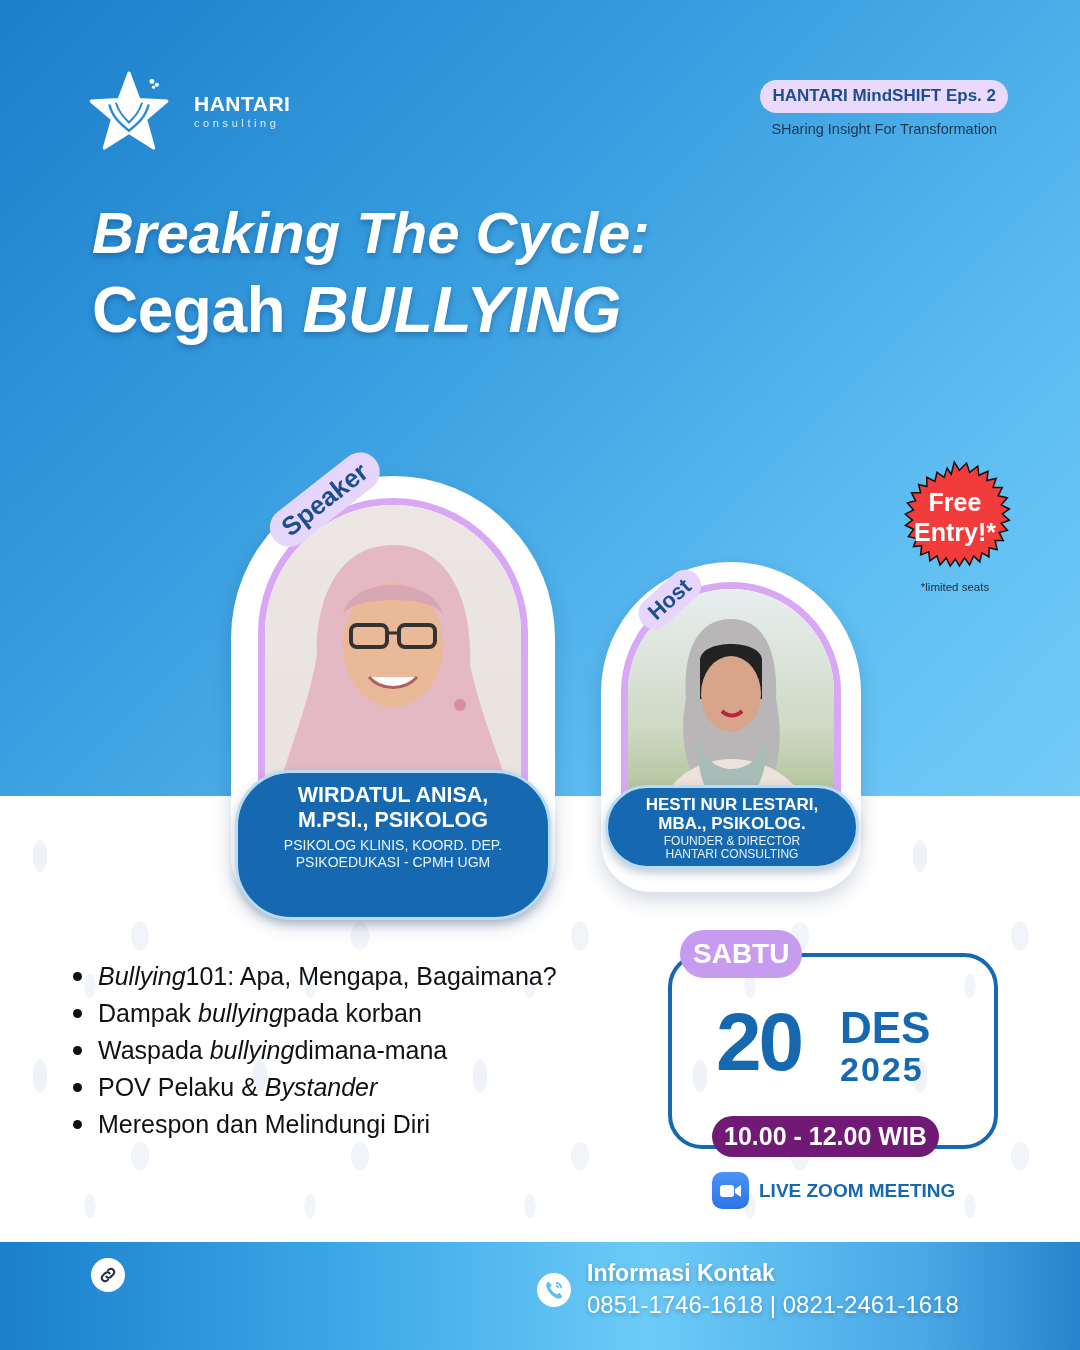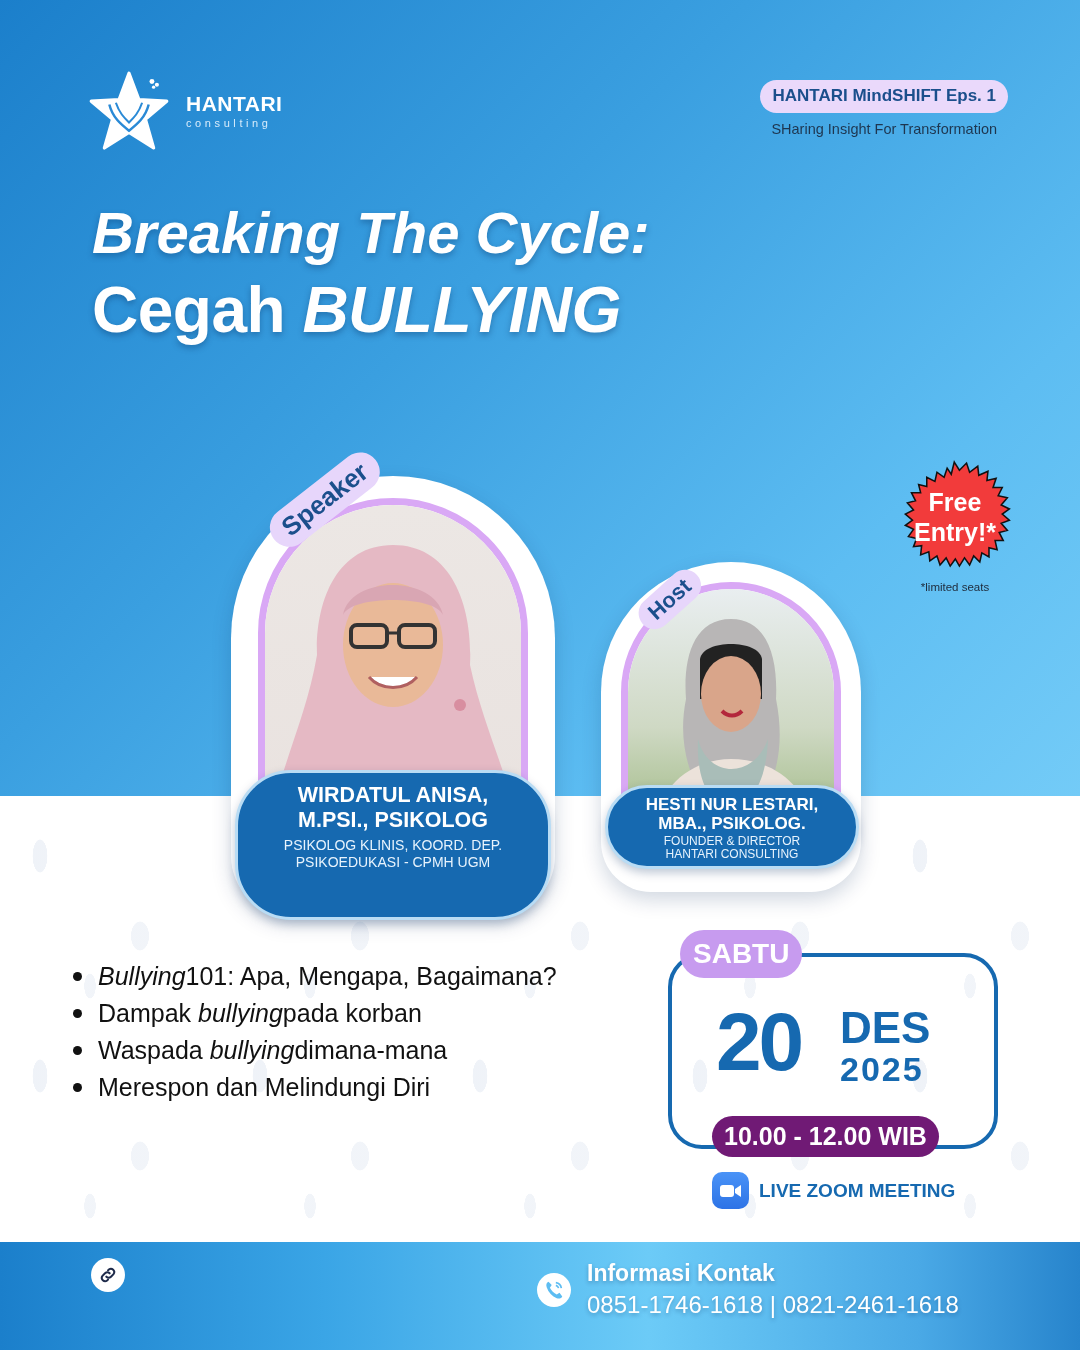--- a/index.html
+++ b/index.html
@@ -16,21 +16,21 @@
     .bottom-bg {
       position: absolute; left: 0; top: 796px; width: 1080px; height: 446px;
       background-color: #ffffff;
       background-image:
         radial-gradient(ellipse 18px 40px at 40px 60px, rgba(210,220,235,0.35) 40%, transparent 42%),
         radial-gradient(ellipse 22px 35px at 140px 140px, rgba(210,220,235,0.3) 40%, transparent 42%),
         radial-gradient(ellipse 14px 30px at 90px 190px, rgba(210,220,235,0.3) 40%, transparent 42%);
       background-size: 220px 220px;
     }
     
-    .logo { position: absolute; left: 88px; top: 70px; display: flex; align-items: center; gap: 16px; }
+    .logo { position: absolute; left: 88px; top: 70px; display: flex; align-items: center; gap: 24px; }
     .logo-mark { width: 82px; height: 82px; }
     .logo-text { display: flex; flex-direction: column; }
     .logo-name { color: #fff; font-weight: 700; font-size: 21px; letter-spacing: 0.5px; line-height: 1; }
     .logo-sub { color: #d8ecfb; font-size: 11px; letter-spacing: 3.6px; margin-top: 3px; }
 
     
     .episode { position: absolute; right: 72px; top: 80px; display: flex; flex-direction: column; align-items: center; }
     .episode-pill {
       background: #ead9fb; color: #1b4f8c; font-weight: 700; font-size: 17px;
       padding: 7px 12px; border-radius: 18px; line-height: 1.1;
@@ -150,21 +150,21 @@
       <circle cx="84" cy="18" r="2.5" fill="#fff"></circle>
       <circle cx="80" cy="21" r="2" fill="#fff"></circle>
   </svg>
   <div class="logo-text">
     <span class="logo-name">HANTARI</span>
     <span class="logo-sub">consulting</span>
   </div>
 </div>
 
 <div class="episode">
-  <span class="episode-pill">HANTARI MindSHIFT Eps. 1</span>
+  <span class="episode-pill">HANTARI MindSHIFT Eps. 2</span>
   <span class="episode-tag">SHaring Insight For Transformation</span>
 </div>
 
 <div class="title">
   <div class="title-l1">Breaking The Cycle:</div>
   <div class="title-l3">
     <span>Cegah</span>
     <span class="em">BULLYING</span>
   </div>
 </div>
@@ -229,20 +229,21 @@
 <div class="topics">
   <ul>
     <li>
         <span class="dot"></span>
         <span></span>
         <i>Bullying</i>
         <span> 101: Apa, Mengapa, Bagaimana?</span>
       </li>
     <li><span class="dot"></span><span>Dampak </span>&nbsp;<i>bullying</i><span> pada korban</span></li>
     <li><span class="dot"></span><span>Waspada </span>&nbsp;<i>bullying</i><span> dimana-mana</span></li>
+    <li><span class="dot"></span><span>POV Pelaku &amp; </span>&nbsp;<i>Bystander</i><span></span></li>
     <li>
         <span class="dot"></span>
         <span>Merespon dan Melindungi Diri</span>
       </li>
   </ul>
 </div>
 
 <div class="datebox"></div>
 <div class="day-pill">SABTU</div>
 <div class="date-num">20</div>

